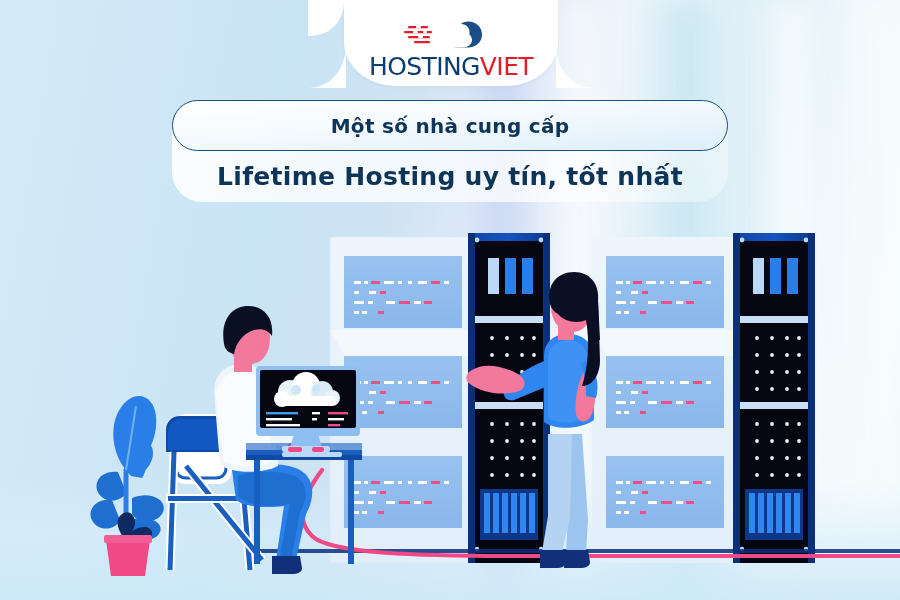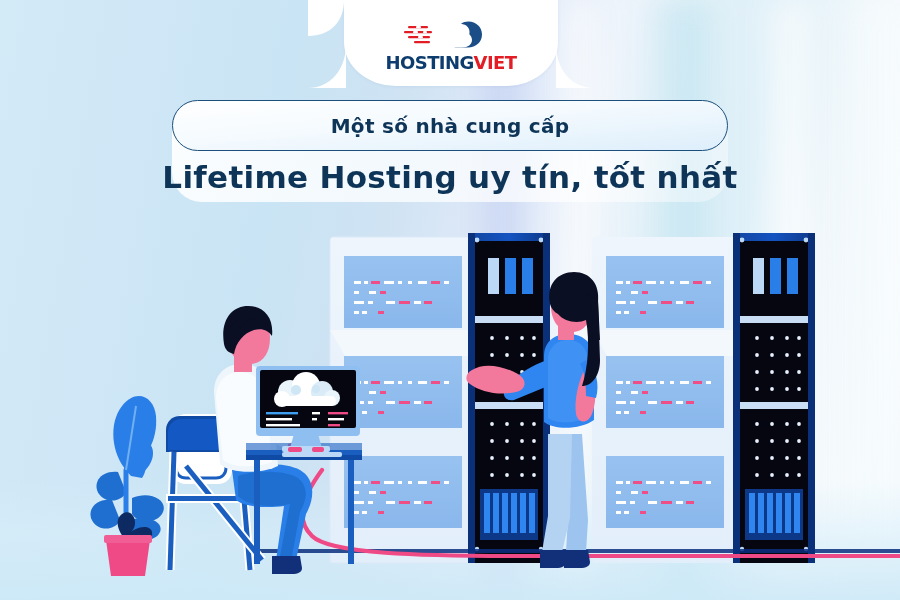--- a/index.html
+++ b/index.html
@@ -63,21 +63,21 @@
   .banner-ear svg { display:block; }
 
   
   .logo-wrap {
     position:absolute; left:344px; top:14px; width:214px;
     display:flex; flex-direction:column; align-items:center;
   }
   .logo-cloud { width:98px; height:34px; }
   .logo-text {
     font-family:"DejaVu Sans", sans-serif;
-    font-weight:bold; font-size:18px; letter-spacing:-0.6px;
+    font-weight:normal; font-size:25px; letter-spacing:-0.6px;
     line-height:1; margin-top:2px;
   }
   .logo-text .t1 { color:#0d3c6e; }
   .logo-text .t2 { color:#e21d25; }
 
   
   .headline {
     position:absolute; left:172px; top:100px; width:556px; height:102px;
     border-radius:30px;
     background:linear-gradient(120deg, rgba(255,255,255,.92) 0%, rgba(248,252,254,.88) 40%, rgba(255,255,255,.72) 70%, rgba(255,255,255,.35) 100%);
@@ -94,21 +94,21 @@
     display:flex; align-items:center; justify-content:center;
   }
   .hl-text {
     font-family:"DejaVu Sans", sans-serif;
     font-weight:bold;
     color:#0e3558;
     letter-spacing:.3px;
     white-space:nowrap;
   }
   .hl-1 { font-size:20px; }
-  .hl-2 { font-size:31px; }
+  .hl-2 { font-size:25px; }
 
   
   .illus { position:absolute; inset:0; }
   .illus svg { display:block; width:900px; height:600px; }
 </style>
 </head>
 <body>
 
 <div id="stage">
 

